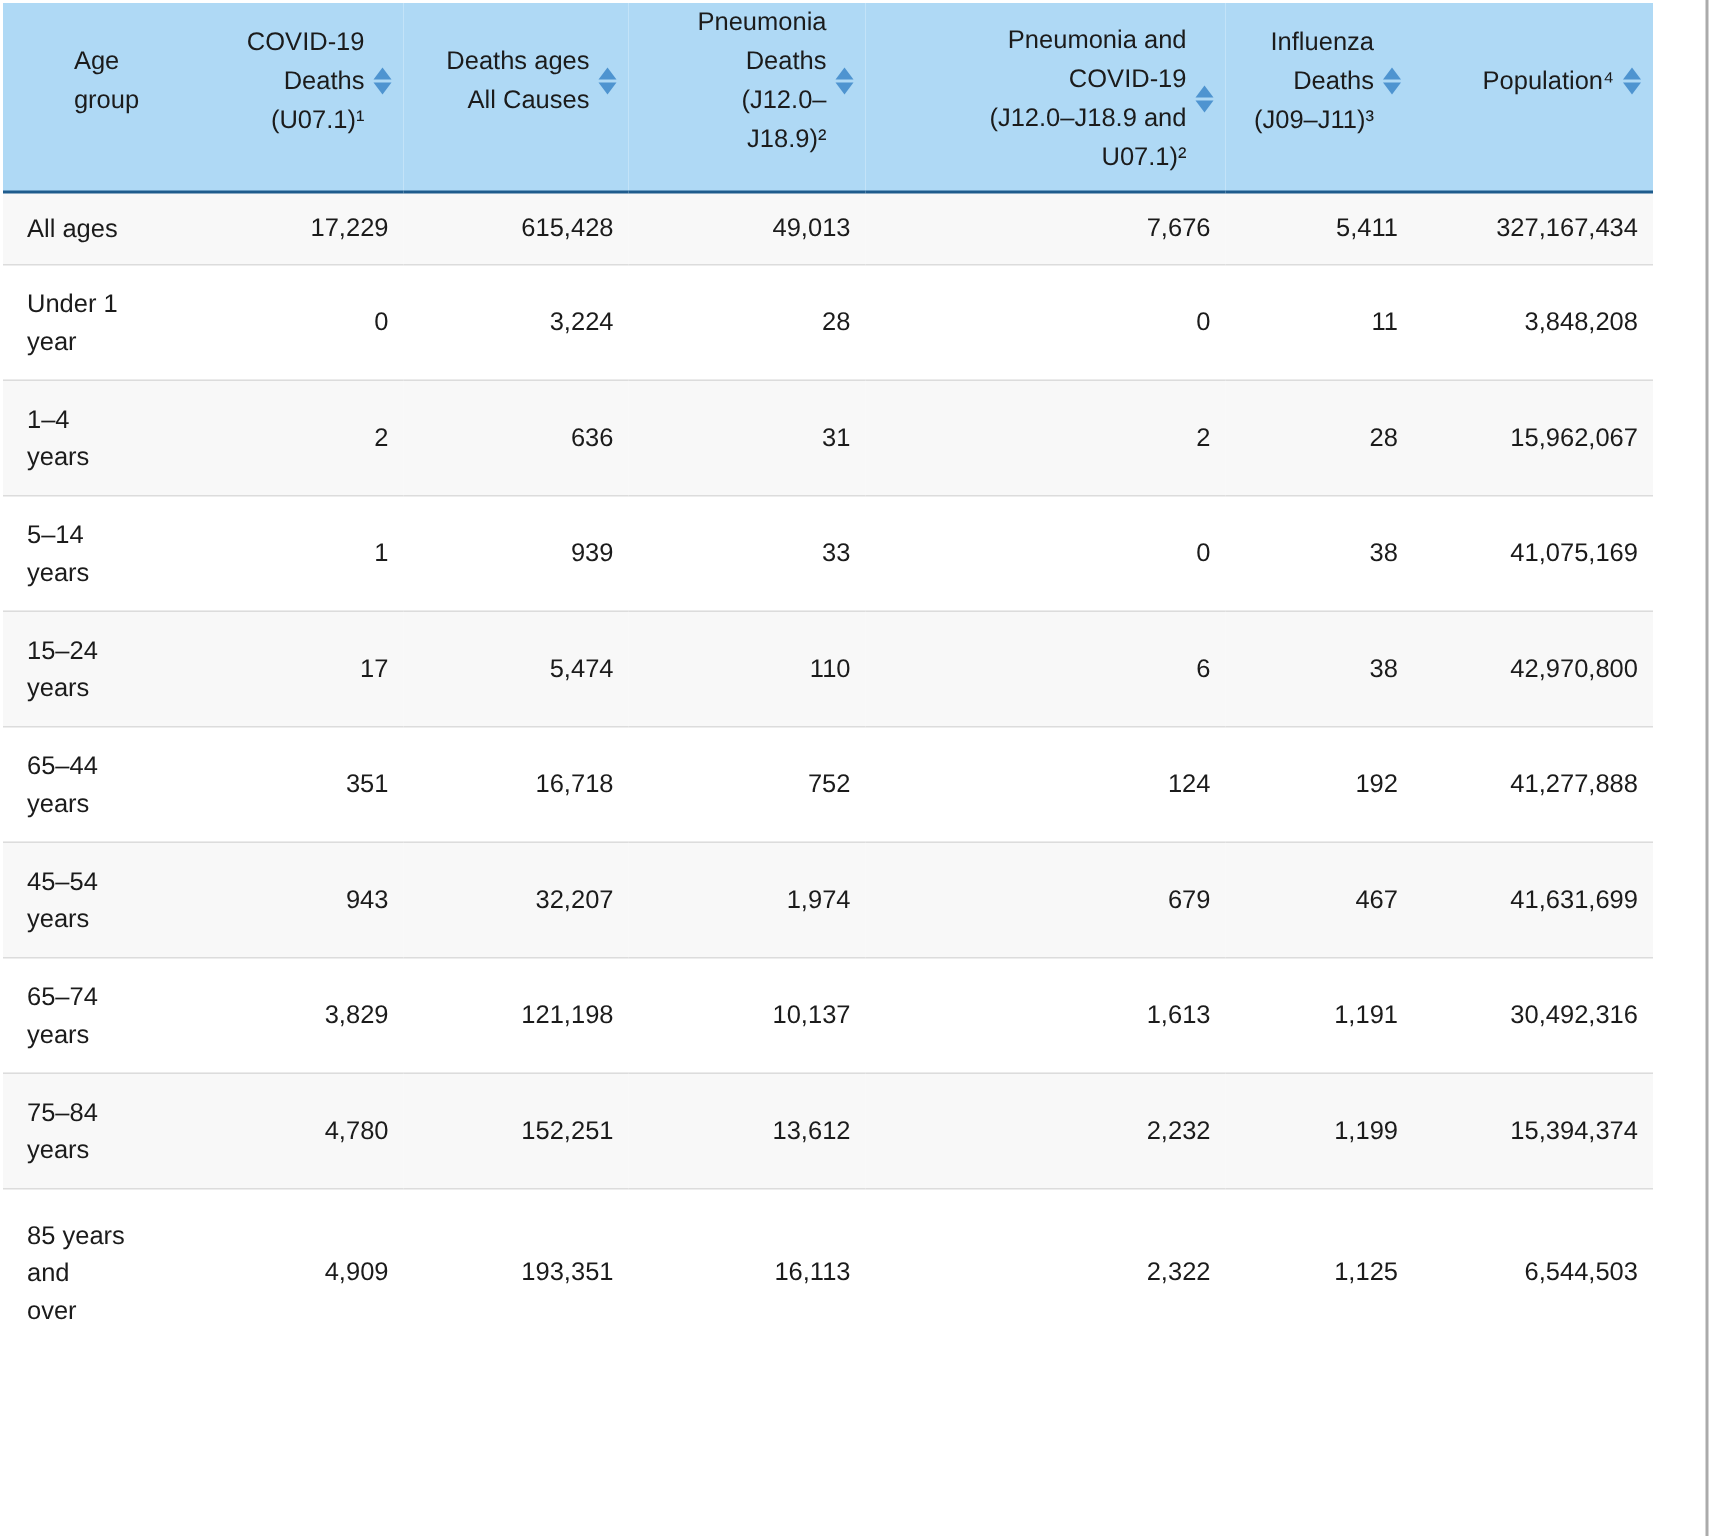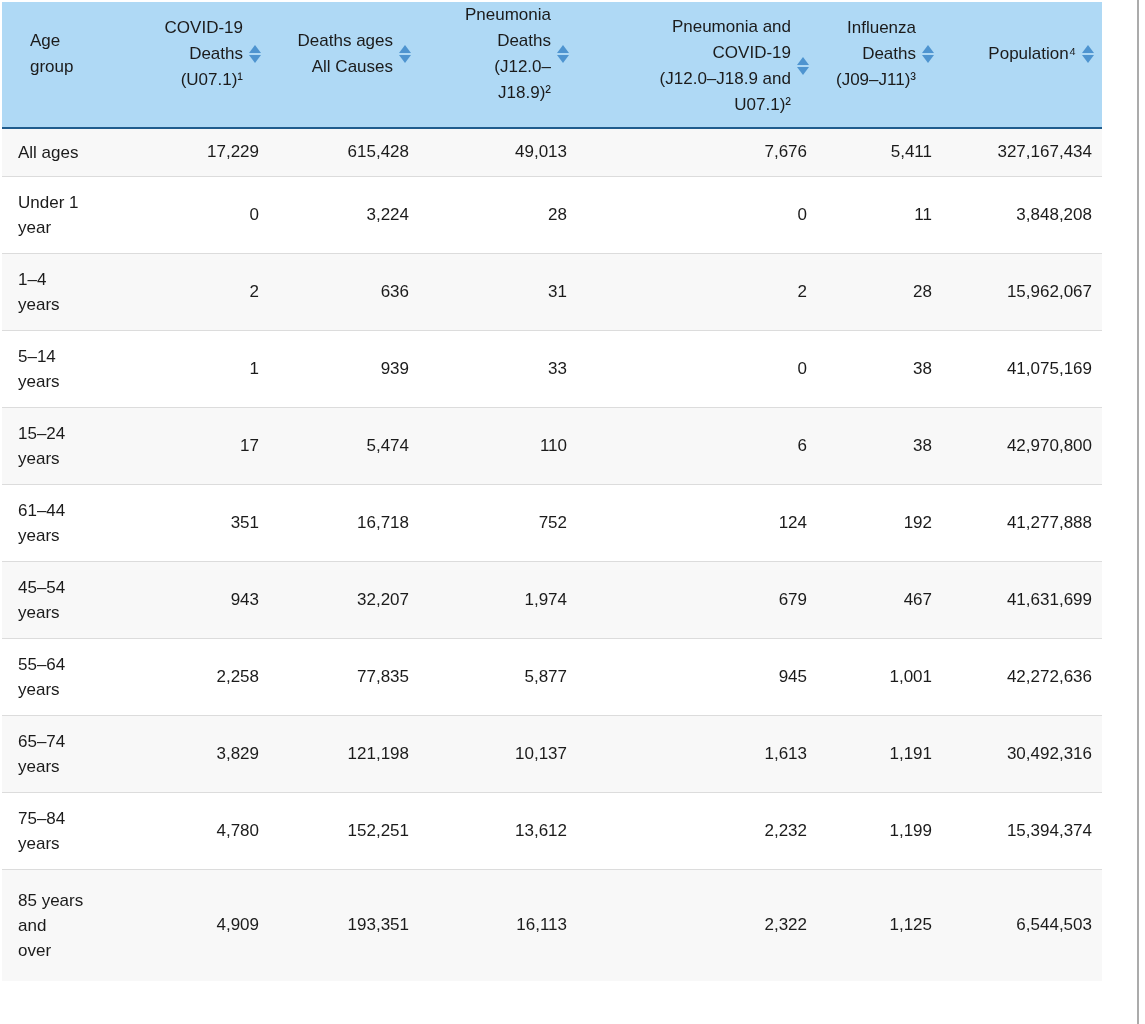--- a/index.html
+++ b/index.html
@@ -47,22 +47,22 @@
   .th-inner {
     box-sizing: border-box;
     height: 125px;
     display: flex;
     align-items: center;
     justify-content: flex-end;
     padding: 0 8px 22px 0;
     overflow: visible;
   }
   .th-inner.left {
-    justify-content: flex-start;
-    padding-left: 28px;
+    justify-content: center;
+    padding-left: 16px;
   }
   
   thead th:nth-child(5) .th-inner { padding-top: 25px; }
 
   .th-text {
     text-align: right;
     line-height: 26px;
     white-space: nowrap;
   }
   .th-inner.left .th-text { text-align: left; }
@@ -269,21 +269,21 @@
           </td>
           <td class="num-cell bold">17</td>
           <td class="num-cell">5,474</td>
           <td class="num-cell">110</td>
           <td class="num-cell">6</td>
           <td class="num-cell">38</td>
           <td class="num-cell">42,970,800</td>
         </tr>
         <tr>
           <td class="age-cell">
-            <div>61–44</div>
+            <div>65–44</div>
             <div>years</div>
           </td>
           <td class="num-cell bold">351</td>
           <td class="num-cell">16,718</td>
           <td class="num-cell">752</td>
           <td class="num-cell">124</td>
           <td class="num-cell">192</td>
           <td class="num-cell">41,277,888</td>
         </tr>
         <tr>
@@ -293,32 +293,20 @@
           </td>
           <td class="num-cell bold">943</td>
           <td class="num-cell">32,207</td>
           <td class="num-cell">1,974</td>
           <td class="num-cell">679</td>
           <td class="num-cell">467</td>
           <td class="num-cell">41,631,699</td>
         </tr>
         <tr>
           <td class="age-cell">
-            <div>55–64</div>
-            <div>years</div>
-          </td>
-          <td class="num-cell bold">2,258</td>
-          <td class="num-cell">77,835</td>
-          <td class="num-cell">5,877</td>
-          <td class="num-cell">945</td>
-          <td class="num-cell">1,001</td>
-          <td class="num-cell">42,272,636</td>
-        </tr>
-        <tr>
-          <td class="age-cell">
             <div>65–74</div>
             <div>years</div>
           </td>
           <td class="num-cell bold">3,829</td>
           <td class="num-cell">121,198</td>
           <td class="num-cell">10,137</td>
           <td class="num-cell">1,613</td>
           <td class="num-cell">1,191</td>
           <td class="num-cell">30,492,316</td>
         </tr>

